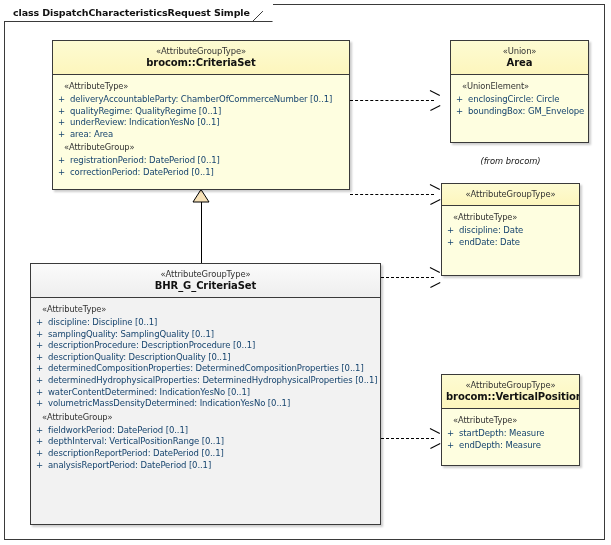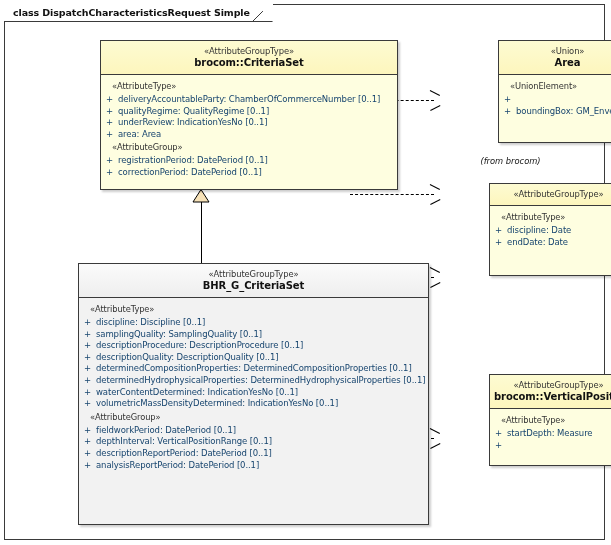--- a/index.html
+++ b/index.html
@@ -37,21 +37,20 @@
     overflow:hidden;pointer-events:none;
   }
 
   
   .uml{
     position:absolute;box-sizing:border-box;
     border:1px solid #3a3a3a;
     box-shadow:2px 2px 2px rgba(0,0,0,0.20);
     font-size:8.6px;color:#16446e;
     overflow:hidden;
-    margin-left:48px;
   }
   .uml.yellow{ background:#fefee0; }
   .uml.yellow .uml-head{
     background:linear-gradient(#fdfbd2,#fdf6bd);
   }
   .uml.grey{ background:#f2f2f2; }
   .uml.grey .uml-head{
     background:linear-gradient(#fbfbfb,#eeeeee);
   }
   .uml-head{
@@ -183,20 +182,21 @@
 
 <div class="uml yellow" id="box-area">
   <div class="uml-head">
     <div class="uml-stereo">«Union»</div>
     <div class="uml-name">Area</div>
   </div>
   <div class="uml-body">
     <div class="grp-label">«UnionElement»</div>
     <div class="attr">
       <span class="vis">+</span>
+      <span class="txt">enclosingCircle: Circle</span>
     </div>
     <div class="attr">
       <span class="vis">+</span>
       <span class="txt">boundingBox: GM_Envelope</span>
     </div>
   </div>
 </div>
 <div class="from-note" id="note-area">(from brocom)</div>
 
 <div class="uml yellow" id="box-dateperiod">
@@ -222,20 +222,21 @@
     <div class="uml-name">brocom::VerticalPositionRange</div>
   </div>
   <div class="uml-body">
     <div class="grp-label">«AttributeType»</div>
     <div class="attr">
       <span class="vis">+</span>
       <span class="txt">startDepth: Measure</span>
     </div>
     <div class="attr">
       <span class="vis">+</span>
+      <span class="txt">endDepth: Measure</span>
     </div>
   </div>
 </div>
 
 <div class="uml grey" id="box-bhr">
   <div class="uml-head">
     <div class="uml-stereo">«AttributeGroupType»</div>
     <div class="uml-name">BHR_G_CriteriaSet</div>
   </div>
   <div class="uml-body">

